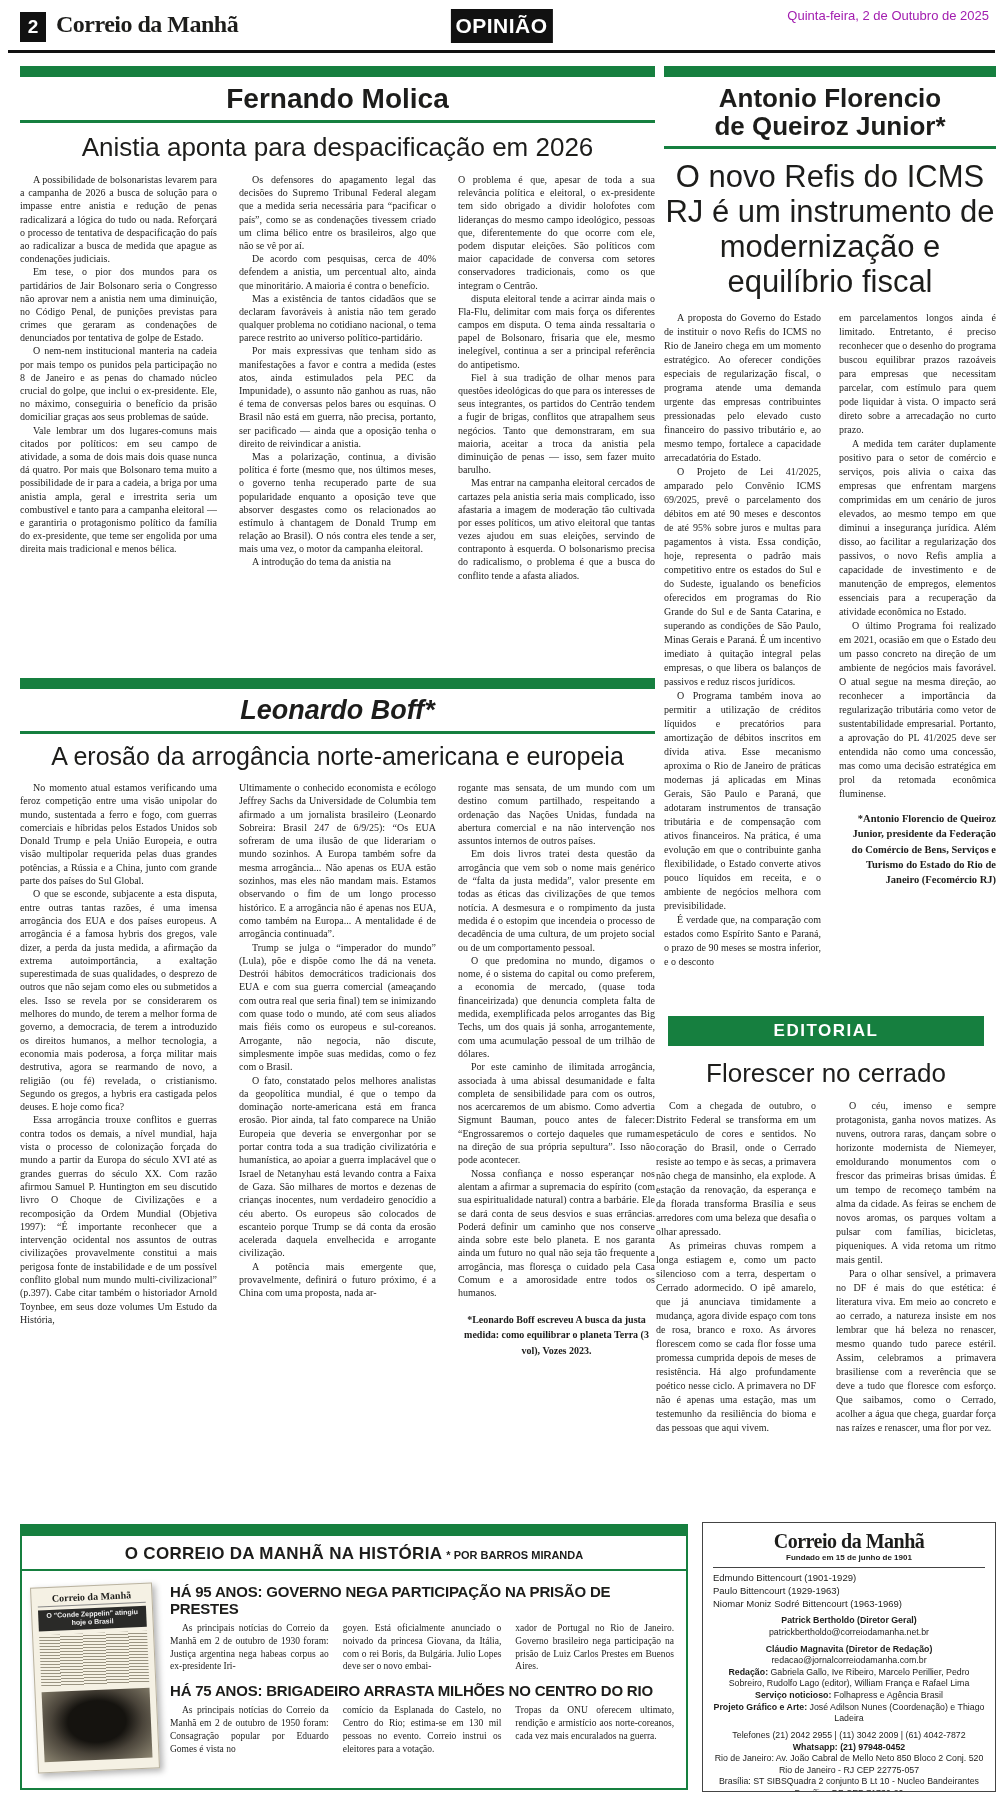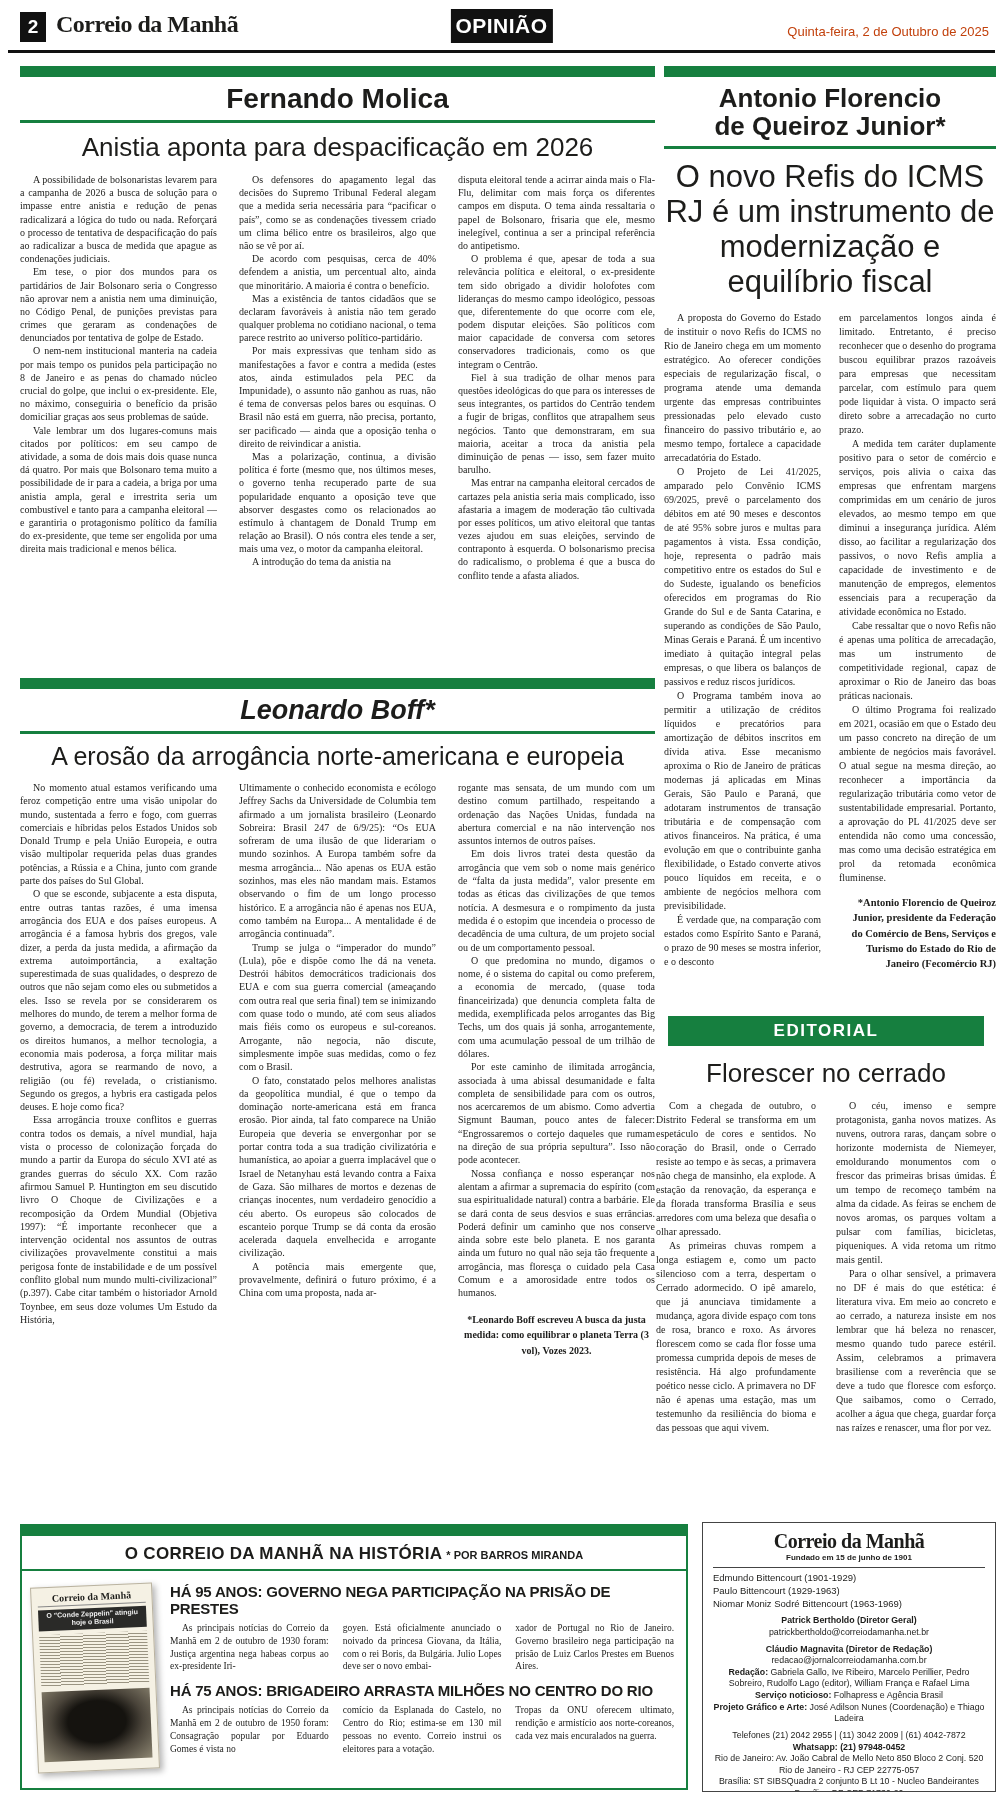--- a/index.html
+++ b/index.html
@@ -7,21 +7,21 @@
   .page{position:relative;width:1003px;height:1797px;background:#ffffff;margin:0 auto;overflow:hidden;
         font-family:"Liberation Serif",serif;color:var(--ink);}
   
   .hdr{position:absolute;left:8px;right:8px;top:8px;height:38px;}
   .pagenum{position:absolute;left:12px;top:4px;width:26px;height:30px;background:#111;color:#fff;
            font:bold 19px/30px "Liberation Sans",sans-serif;text-align:center;}
   .brand{position:absolute;left:48px;top:3px;font-family:"Liberation Serif",serif;font-weight:bold;
          font-size:24px;letter-spacing:-0.5px;}
   .opinion-box{position:absolute;left:50%;transform:translateX(-50%);top:1px;background:#111;color:#fff;
                font:bold 21px/34px "Liberation Sans",sans-serif;padding:0 5px;letter-spacing:0.5px;}
-  .hdr-date{position:absolute;right:6px;top:16px;font:13px "Liberation Sans",sans-serif;color:#c2410c;text-align:center;}
+  .hdr-date{position:absolute;right:6px;top:0;font:13px "Liberation Sans",sans-serif;color:#a21caf;text-align:center;}
   .top-rule{position:absolute;left:8px;right:8px;top:50px;height:3px;background:#111;}
   
   .kicker-bar{height:11px;background:var(--green);}
   .author{font-family:"Liberation Sans",sans-serif;font-weight:bold;text-align:center;color:var(--ink);}
   .author-rule{height:3px;background:var(--green);}
   .headline{font-family:"Liberation Sans",sans-serif;text-align:center;color:var(--ink);font-weight:500;}
   .cols{display:flex;}
   .col{overflow:hidden;text-align:justify;}
   .para{margin:0;text-indent:13px;}
   [data-first-flush] .para:first-child{text-indent:0;}
@@ -119,22 +119,22 @@
             <p class="para">Os defensores do apagamento legal das decisões do Supremo Tribunal Federal alegam que a medida seria necessária para “pacificar o país”, como se as condenações tivessem criado um clima bélico entre os brasileiros, algo que não se vê por aí.</p>
             <p class="para">De acordo com pesquisas, cerca de 40% defendem a anistia, um percentual alto, ainda que minoritário. A maioria é contra o benefício.</p>
             <p class="para">Mas a existência de tantos cidadãos que se declaram favoráveis à anistia não tem gerado qualquer problema no cotidiano nacional, o tema parece restrito ao universo político-partidário.</p>
             <p class="para">Por mais expressivas que tenham sido as manifestações a favor e contra a medida (estes atos, ainda estimulados pela PEC da Impunidade), o assunto não ganhou as ruas, não é tema de conversas pelos bares ou esquinas. O Brasil não está em guerra, não precisa, portanto, ser pacificado — ainda que a oposição tenha o direito de reivindicar a anistia.</p>
             <p class="para">Mas a polarização, continua, a divisão política é forte (mesmo que, nos últimos meses, o governo tenha recuperado parte de sua popularidade enquanto a oposição teve que absorver desgastes como os relacionados ao estímulo à chantagem de Donald Trump em relação ao Brasil). O nós contra eles tende a ser, mais uma vez, o motor da campanha eleitoral.</p>
             <p class="para">A introdução do tema da anistia na</p>
           </div>
         </div>
       <div class="col" data-first-flush="true">
           <div>
+            <p class="para">O problema é que, apesar de toda a sua relevância política e eleitoral, o ex-presidente tem sido obrigado a dividir holofotes com lideranças do mesmo campo ideológico, pessoas que, diferentemente do que ocorre com ele, podem disputar eleições. São políticos com maior capacidade de conversa com setores conservadores tradicionais, como os que integram o Centrão.</p>
             <p class="para">disputa eleitoral tende a acirrar ainda mais o Fla-Flu, delimitar com mais força os diferentes campos em disputa. O tema ainda ressaltaria o papel de Bolsonaro, frisaria que ele, mesmo inelegível, continua a ser a principal referência do antipetismo.</p>
-            <p class="para">O problema é que, apesar de toda a sua relevância política e eleitoral, o ex-presidente tem sido obrigado a dividir holofotes com lideranças do mesmo campo ideológico, pessoas que, diferentemente do que ocorre com ele, podem disputar eleições. São políticos com maior capacidade de conversa com setores conservadores tradicionais, como os que integram o Centrão.</p>
             <p class="para">Fiel à sua tradição de olhar menos para questões ideológicas do que para os interesses de seus integrantes, os partidos do Centrão tendem a fugir de brigas, conflitos que atrapalhem seus negócios. Tanto que demonstraram, em sua maioria, aceitar a troca da anistia pela diminuição de penas — isso, sem fazer muito barulho.</p>
             <p class="para">Mas entrar na campanha eleitoral cercados de cartazes pela anistia seria mais complicado, isso afastaria a imagem de moderação tão cultivada por esses políticos, um ativo eleitoral que tantas vezes ajudou em suas eleições, servindo de contraponto à esquerda. O bolsonarismo precisa do radicalismo, o problema é que a busca do conflito tende a afasta aliados.</p>
           </div>
         </div>
     </div>
   </div>
 
   <div class="sec-queiroz">
     <div class="kicker-bar"></div>
     <div class="author">
@@ -149,21 +149,20 @@
             <p class="para">A proposta do Governo do Estado de instituir o novo Refis do ICMS no Rio de Janeiro chega em um momento estratégico. Ao oferecer condições especiais de regularização fiscal, o programa atende uma demanda urgente das empresas contribuintes pressionadas pelo elevado custo financeiro do passivo tributário e, ao mesmo tempo, fortalece a capacidade arrecadatória do Estado.</p>
             <p class="para">O Projeto de Lei 41/2025, amparado pelo Convênio ICMS 69/2025, prevê o parcelamento dos débitos em até 90 meses e descontos de até 95% sobre juros e multas para pagamentos à vista. Essa condição, hoje, representa o padrão mais competitivo entre os estados do Sul e do Sudeste, igualando os benefícios oferecidos em programas do Rio Grande do Sul e de Santa Catarina, e superando as condições de São Paulo, Minas Gerais e Paraná. É um incentivo imediato à quitação integral pelas empresas, o que libera os balanços de passivos e reduz riscos jurídicos.</p>
             <p class="para">O Programa também inova ao permitir a utilização de créditos líquidos e precatórios para amortização de débitos inscritos em dívida ativa. Esse mecanismo aproxima o Rio de Janeiro de práticas modernas já aplicadas em Minas Gerais, São Paulo e Paraná, que adotaram instrumentos de transação tributária e de compensação com ativos financeiros. Na prática, é uma evolução em que o contribuinte ganha flexibilidade, o Estado converte ativos pouco líquidos em receita, e o ambiente de negócios melhora com previsibilidade.</p>
             <p class="para">É verdade que, na comparação com estados como Espírito Santo e Paraná, o prazo de 90 meses se mostra inferior, e o desconto</p>
           </div>
         </div>
       <div class="col" data-first-flush="true">
         <div>
             <p class="para">em parcelamentos longos ainda é limitado. Entretanto, é preciso reconhecer que o desenho do programa buscou equilibrar prazos razoáveis para empresas que necessitam parcelar, com estímulo para quem pode liquidar à vista. O impacto será direto sobre a arrecadação no curto prazo.</p>
             <p class="para">A medida tem caráter duplamente positivo para o setor de comércio e serviços, pois alivia o caixa das empresas que enfrentam margens comprimidas em um cenário de juros elevados, ao mesmo tempo em que diminui a insegurança jurídica. Além disso, ao facilitar a regularização dos passivos, o novo Refis amplia a capacidade de investimento e de manutenção de empregos, elementos essenciais para a recuperação da atividade econômica no Estado.</p>
-            <p class="para">Cabe ressaltar que o novo Refis não é apenas uma política de arrecadação, mas um instrumento de competitividade regional, capaz de aproximar o Rio de Janeiro das boas práticas nacionais.</p>
             <p class="para">O último Programa foi realizado em 2021, ocasião em que o Estado deu um passo concreto na direção de um ambiente de negócios mais favorável. O atual segue na mesma direção, ao reconhecer a importância da regularização tributária como vetor de sustentabilidade empresarial. Portanto, a aprovação do PL 41/2025 deve ser entendida não como uma concessão, mas como uma decisão estratégica em prol da retomada econômica fluminense.</p>
           </div>
         <div class="sig">*Antonio Florencio de Queiroz Junior, presidente da Federação do Comércio de Bens, Serviços e Turismo do Estado do Rio de Janeiro (Fecomércio RJ)</div>
       </div>
     </div>
   </div>
 
   <div class="sec-boff">
     <div class="kicker-bar"></div>
     <div class="author">Leonardo Boff*</div>

